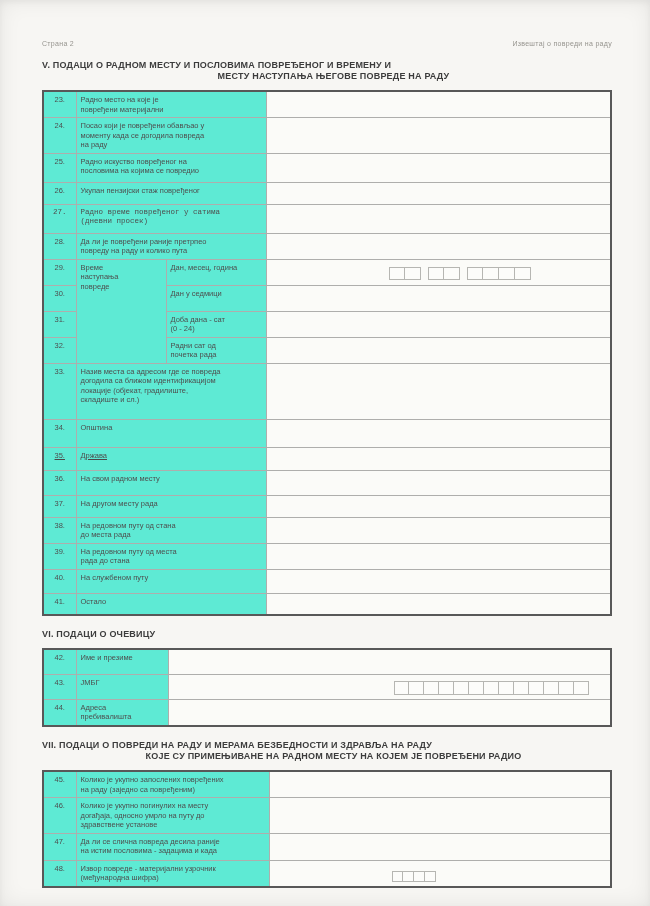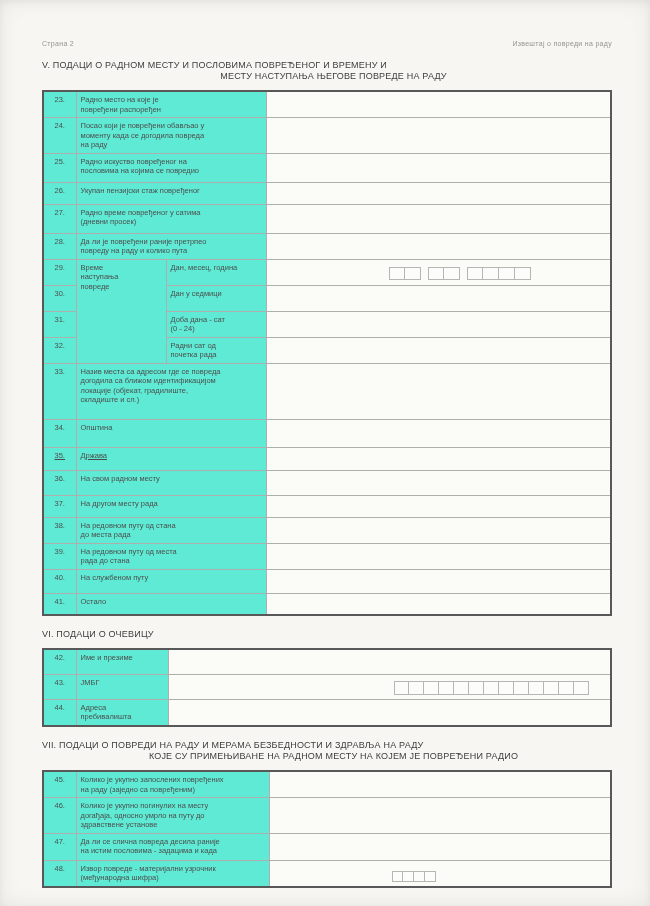--- a/index.html
+++ b/index.html
@@ -21,21 +21,21 @@
     display: flex;
     justify-content: space-between;
     font-size: 7px;
     color: #96948e;
     letter-spacing: 0.3px;
   }
 
   .section-heading {
     margin-top: 13px;
     font-size: 9px;
-    font-weight: normal;
+    font-weight: bold;
     line-height: 11px;
     color: #3c3c3c;
     letter-spacing: 0.2px;
   }
   .section-heading .line2 { padding-left: 13px; text-align: center; }
   .section-heading .line2:empty { display: none; }
 
   table.form-table {
     border-collapse: collapse;
     table-layout: fixed;
@@ -100,42 +100,42 @@
       <colgroup>
         <col style="width:33px">
           <col style="width:90px">
           <col style="width:100px">
           <col>
       </colgroup>
       <tbody>
           <tr style="height: 26px;">
             <td class="num">23.</td>
             <td class="label" colspan="2">Радно место на које је
-повређени распоређен</td>
+повређени материјални</td>
             <td class="value"></td>
           </tr>
           <tr style="height: 34px;">
             <td class="num">24.</td>
             <td class="label" colspan="2">Посао који је повређени обављао у
 моменту када се догодила повреда
 на раду</td>
             <td class="value"></td>
           </tr>
           <tr style="height: 29px;">
             <td class="num">25.</td>
             <td class="label" colspan="2">Радно искуство повређеног на
 пословима на којима се повредио</td>
             <td class="value"></td>
           </tr>
           <tr style="height: 22px;">
             <td class="num">26.</td>
             <td class="label" colspan="2">Укупан пензијски стаж повређеног</td>
             <td class="value"></td>
           </tr>
-          <tr style="height: 29px;">
+          <tr style="height: 29px; font-family: Liberation Mono, monospace;">
             <td class="num">27.</td>
             <td class="label" colspan="2">Радно време повређеног у сатима
 (дневни просек)</td>
             <td class="value"></td>
           </tr>
           <tr style="height: 26px;">
             <td class="num">28.</td>
             <td class="label" colspan="2">Да ли је повређени раније претрпео
 повреду на раду и колико пута</td>
             <td class="value"></td>

